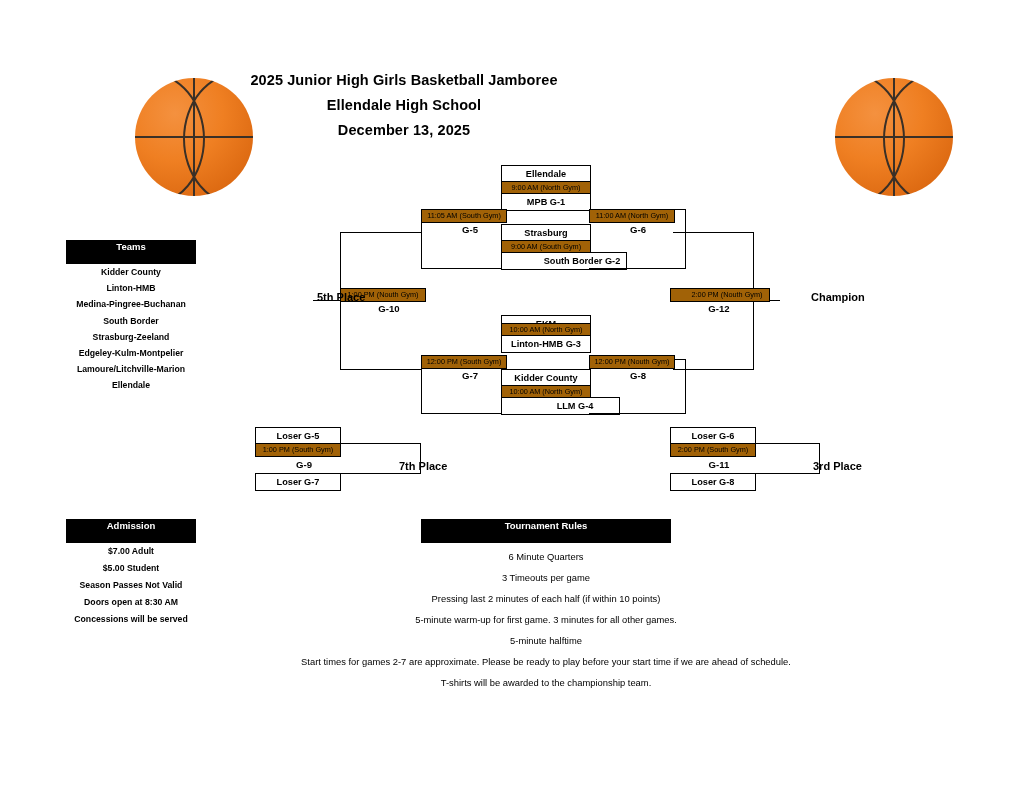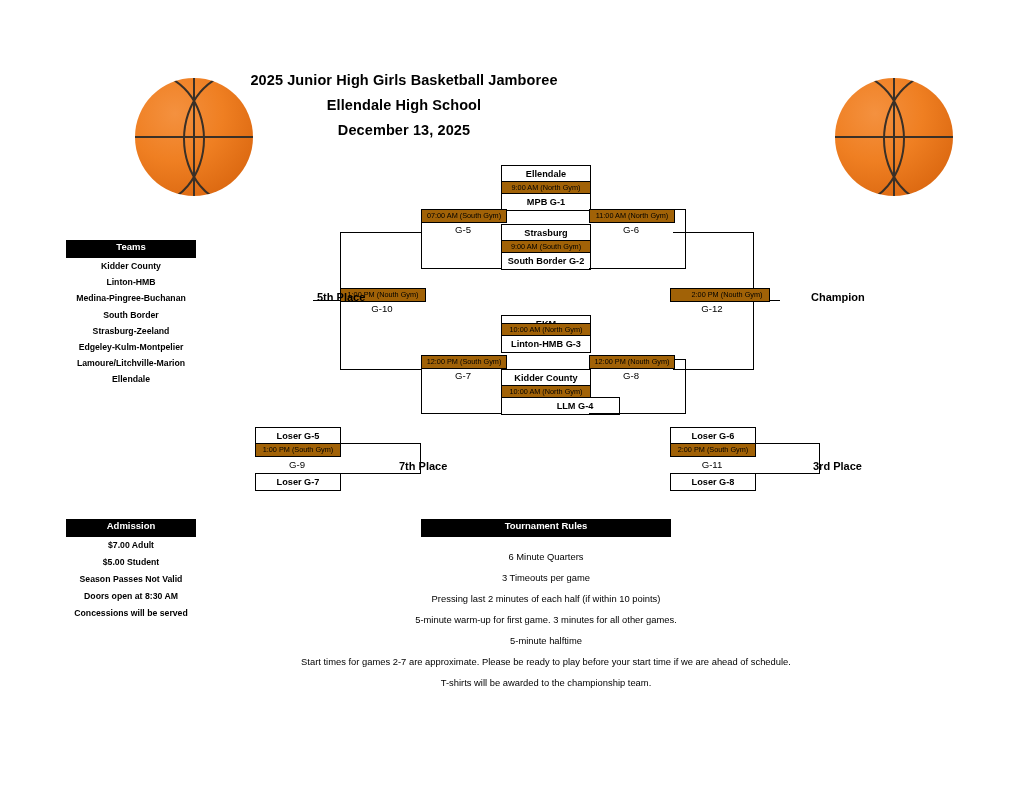--- a/index.html
+++ b/index.html
@@ -68,21 +68,21 @@
   #ball-right { left: 835px; top: 78px; }
 
   
   .hdr-bar {
     background: #000000;
     color: #ffffff;
     font-size: 9.5px;
     font-weight: bold;
     text-align: center;
     line-height: 14px;
-    height: 18px;
+    height: 24px;
   }
   .list-row {
     font-size: 8.7px;
     font-weight: bold;
     text-align: center;
     line-height: 16.2px;
     white-space: nowrap;
   }
 
   
@@ -100,24 +100,25 @@
     border: 1px solid #000;
     font-size: 7.3px;
     text-align: center;
     line-height: 12px;
     height: 12px;
     background: #a16207;
     white-space: nowrap;
   }
   .game-label {
     font-size: 9.6px;
-    font-weight: normal;
+    font-weight: bold;
     text-align: center;
     line-height: 14px;
     white-space: nowrap;
+    margin-left: 7px;
   }
   .plain-label {
     font-size: 11px;
     font-weight: bold;
     white-space: nowrap;
     line-height: 14px;
     margin-left: 45px;
   }
   .bk-line {
     background: #000;
@@ -188,34 +189,34 @@
   <div class="rule-row">Start times for games 2-7 are approximate. Please be ready to play before your start time if we are ahead of schedule.</div>
   <div class="rule-row">T-shirts will be awarded to the championship team.</div>
 </div>
 
 <div class="abs team-box" style="left:501px; top:165px; width:88px;">Ellendale</div>
 <div class="abs time-box" style="left:501px; top:181px; width:88px;">9:00 AM (North Gym)</div>
 <div class="abs team-box" style="left:501px; top:193px; width:88px;">MPB   G-1</div>
 
 <div class="abs team-box" style="left:501px; top:224px; width:88px;">Strasburg</div>
 <div class="abs time-box" style="left:501px; top:240px; width:88px;">9:00 AM (South Gym)</div>
-<div class="abs team-box" style="left:501px; top:252px; width:88px;">South Border   G-2</div>
+<div class="abs team-box" style="left:501px; top:252px; width:88px;padding-left:36px;">South Border   G-2</div>
 
 <div class="abs team-box" style="left:501px; top:315px; width:88px;">EKM</div>
 <div class="abs time-box" style="left:501px; top:323px; width:88px;">10:00 AM (North Gym)</div>
 <div class="abs team-box" style="left:501px; top:335px; width:88px;">Linton-HMB   G-3</div>
 
 <div class="abs team-box" style="left:501px; top:369px; width:88px;">Kidder County</div>
 <div class="abs time-box" style="left:501px; top:385px; width:88px;">10:00 AM (North Gym)</div>
 <div class="abs team-box" style="left:501px; top:397px; width:88px;padding-left:29px;">LLM   G-4</div>
 
 <div class="abs bk-line bk-h" style="left:421px; top:209px; width:80px;"></div>
 <div class="abs bk-line bk-h" style="left:421px; top:268px; width:80px;"></div>
 <div class="abs bk-line bk-v" style="left:421px; top:209px; height:60px;"></div>
-<div class="abs time-box" style="left:421px; top:209px; width:84px;">07:00 AM (South Gym)</div>
+<div class="abs time-box" style="left:421px; top:209px; width:84px;">11:05 AM (South Gym)</div>
 <div class="abs game-label" style="left:421px; top:223px; width:84px;">G-5</div>
 
 <div class="abs bk-line bk-h" style="left:589px; top:209px; width:96px;"></div>
 <div class="abs bk-line bk-h" style="left:589px; top:268px; width:96px;"></div>
 <div class="abs bk-line bk-v" style="left:685px; top:209px; height:60px;"></div>
 <div class="abs time-box" style="left:589px; top:209px; width:84px;">11:00 AM (North Gym)</div>
 <div class="abs game-label" style="left:589px; top:223px; width:84px;">G-6</div>
 
 <div class="abs bk-line bk-h" style="left:421px; top:359px; width:80px;"></div>
 <div class="abs bk-line bk-h" style="left:421px; top:413px; width:80px;"></div>

